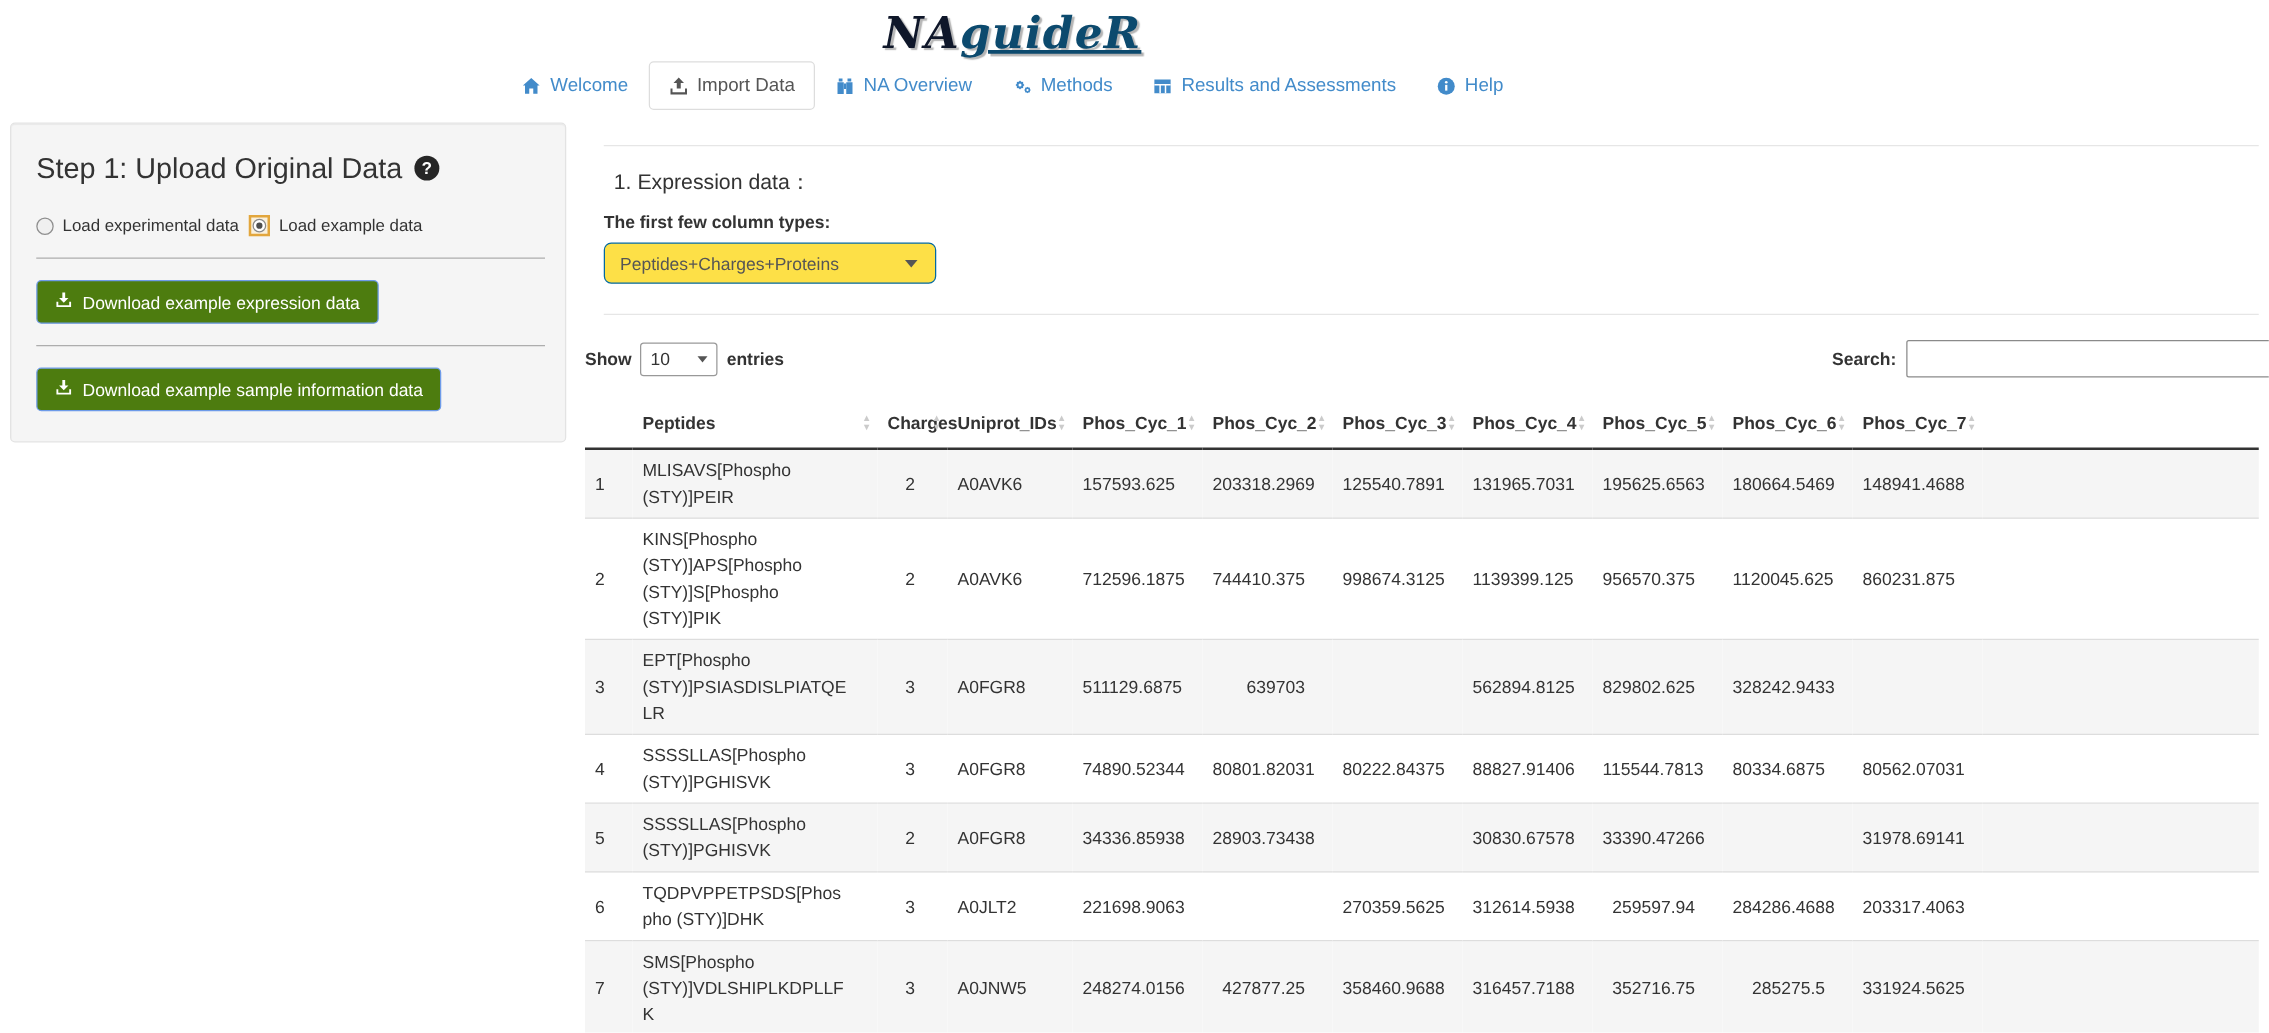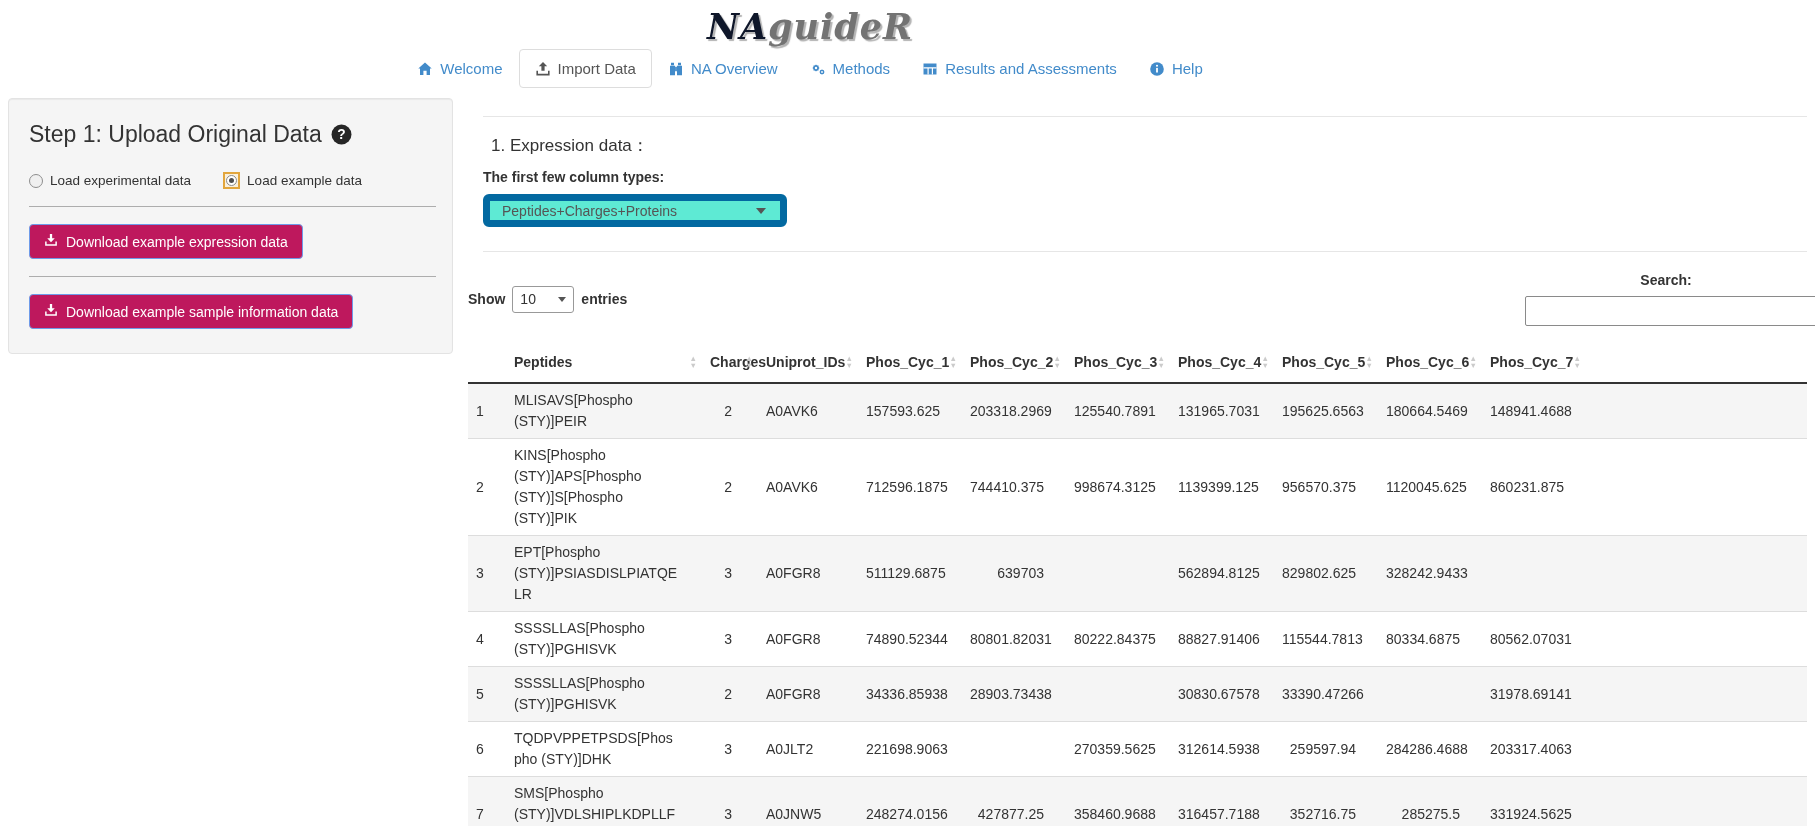--- a/index.html
+++ b/index.html
@@ -11,88 +11,88 @@
   }
   
   .center-zone { width:1620px; }
   .logo-wrap { text-align:center; padding-top:6px; }
   .logo {
     display:inline-block; font-family:"DejaVu Serif", serif;
     font-style:italic; font-weight:bold; font-size:35px; letter-spacing:1px;
     text-shadow:2px 2px 1px #b3b3b3; cursor:default;
   }
   .logo .logo-na { color:#0f172a; }
-  .logo .logo-rest { color:#737373; }
+  .logo .logo-rest { color:#0c4a6e;text-decoration:underline; }
   .nav-wrap { display:flex; justify-content:center; margin-top:2px; }
   ul.nav-tabs { display:flex; list-style:none; align-items:stretch; }
   ul.nav-tabs li {
     display:flex; align-items:center; gap:7px; padding:10px 15px;
     color:#428bca; cursor:pointer; font-size:15px; border:1px solid transparent;
     border-radius:4px; height:39px;
   }
   ul.nav-tabs li.active { border-color:#ddd; background:#fff; color:#555; cursor:default; }
   ul.nav-tabs li .icon { display:inline-flex; width:16px; height:16px; }
   ul.nav-tabs li .icon svg { width:16px; height:16px; fill:currentColor; }
   
   .content-row { display:flex; align-items:flex-start; padding:0 8px; margin-top:10px; }
   
   .sidebar {
     flex:none; width:445px; background:#f5f5f5; border:1px solid #e3e3e3;
     border-radius:4px; padding:22px 16px 24px 20px;
     box-shadow:inset 0 1px 1px rgba(0,0,0,.05);
   }
   .sidebar h2 { font-size:23px; font-weight:400; color:#333; display:flex; align-items:center; gap:9px; }
   .sidebar h2 .qicon { display:inline-flex; width:21px; height:21px; cursor:pointer; }
-  .radio-row { display:flex; align-items:center; gap:32px; margin-top:24px; font-size:13.5px; color:#333; }
+  .radio-row { display:flex; align-items:center; gap:8px; margin-top:24px; font-size:13.5px; color:#333; }
   .radio-opt { display:flex; align-items:center; gap:7px; cursor:pointer; }
   .radio-plain {
     width:14px; height:14px; border-radius:50%; border:1px solid #8e8e8e;
     background:#f0f0f0; flex:none;
   }
   .radio-box {
     width:17px; height:17px; border:2px solid #e2a63d; background:#faf0dc;
     display:flex; align-items:center; justify-content:center; flex:none;
   }
   .radio-inner {
     width:11px; height:11px; border-radius:50%; border:1px solid #8a8a8a;
     background:#fff; position:relative;
   }
   .radio-inner::after {
     content:""; position:absolute; left:2px; top:2px; width:5px; height:5px;
     border-radius:50%; background:#4e4e4e;
   }
   .sidebar hr { border:none; border-top:1px solid #adadad; margin:17px 0; }
   .btn-dl {
-    display:inline-flex; align-items:center; gap:8px; background:#be185d;
+    display:inline-flex; align-items:center; gap:8px; background:#4d7c0f;
     border:1px solid #6e9be9; color:#fff; font-size:14px; padding:8px 14px;
     border-radius:4px; cursor:pointer; font-family:"Liberation Sans",sans-serif;
   }
   .btn-dl svg { width:14px; height:14px; fill:#fff; }
   
   .main { flex:1; margin-left:15px; min-width:0; }
   .main hr { border:none; border-top:1px solid #e6e6e6; }
   .hr-top { margin:18px 0 0 15px; }
   .hr-mid { margin:24px 0 0 15px; }
   .section-title { font-size:17px; font-weight:400; color:#333; margin:17px 0 12px 23px; }
   .col-types-label { font-weight:bold; font-size:14px; margin:0 0 9px 15px; color:#333; }
   .fake-select {
-    margin-left:15px; width:304px; height:33px; border:7px solid #0369a1; border-radius:6px;
+    margin-left:15px; width:266px; height:33px; border:1px solid #0369a1; border-radius:6px;
     display:flex; align-items:center; justify-content:space-between; padding:0 14px 0 12px;
-    color:#555; cursor:pointer; background:#5eead4;
+    color:#555; cursor:pointer; background:#fde047;
   }
   .caret-down { width:0; height:0; border-left:5px solid transparent; border-right:5px solid transparent; border-top:6px solid #555; }
   .dt-controls { display:flex; justify-content:space-between; align-items:center; margin-top:20px; }
   .dt-length { display:flex; align-items:center; gap:7px; font-weight:bold; color:#333; }
   .fake-select-sm {
     width:62px; height:27px; border:1px solid #999; border-radius:3px; background:#fff;
     display:flex; align-items:center; justify-content:space-between; padding:0 7px;
     font-weight:400; color:#333; cursor:pointer;
   }
   .caret-down-sm { width:0; height:0; border-left:4px solid transparent; border-right:4px solid transparent; border-top:5px solid #555; }
-  .dt-search { display:flex; align-items:center; gap:8px; font-weight:bold; color:#333;flex-direction:column; }
+  .dt-search { display:flex; align-items:center; gap:8px; font-weight:bold; color:#333; }
   .dt-search input {
     width:305px; height:30px; border:1px solid #8a8a8a; border-radius:2px;
     padding:0 6px; font-size:14px; margin-right:-23px; background:#fff;
   }
   
   table.dt { border-collapse:collapse; width:100%; margin-top:16px; table-layout:fixed; font-size:14px; }
   table.dt th {
     position:relative; padding:12px 22px 12px 8px; font-weight:bold; color:#333;
     border-bottom:2px solid #333; text-align:left; cursor:pointer;
   }

